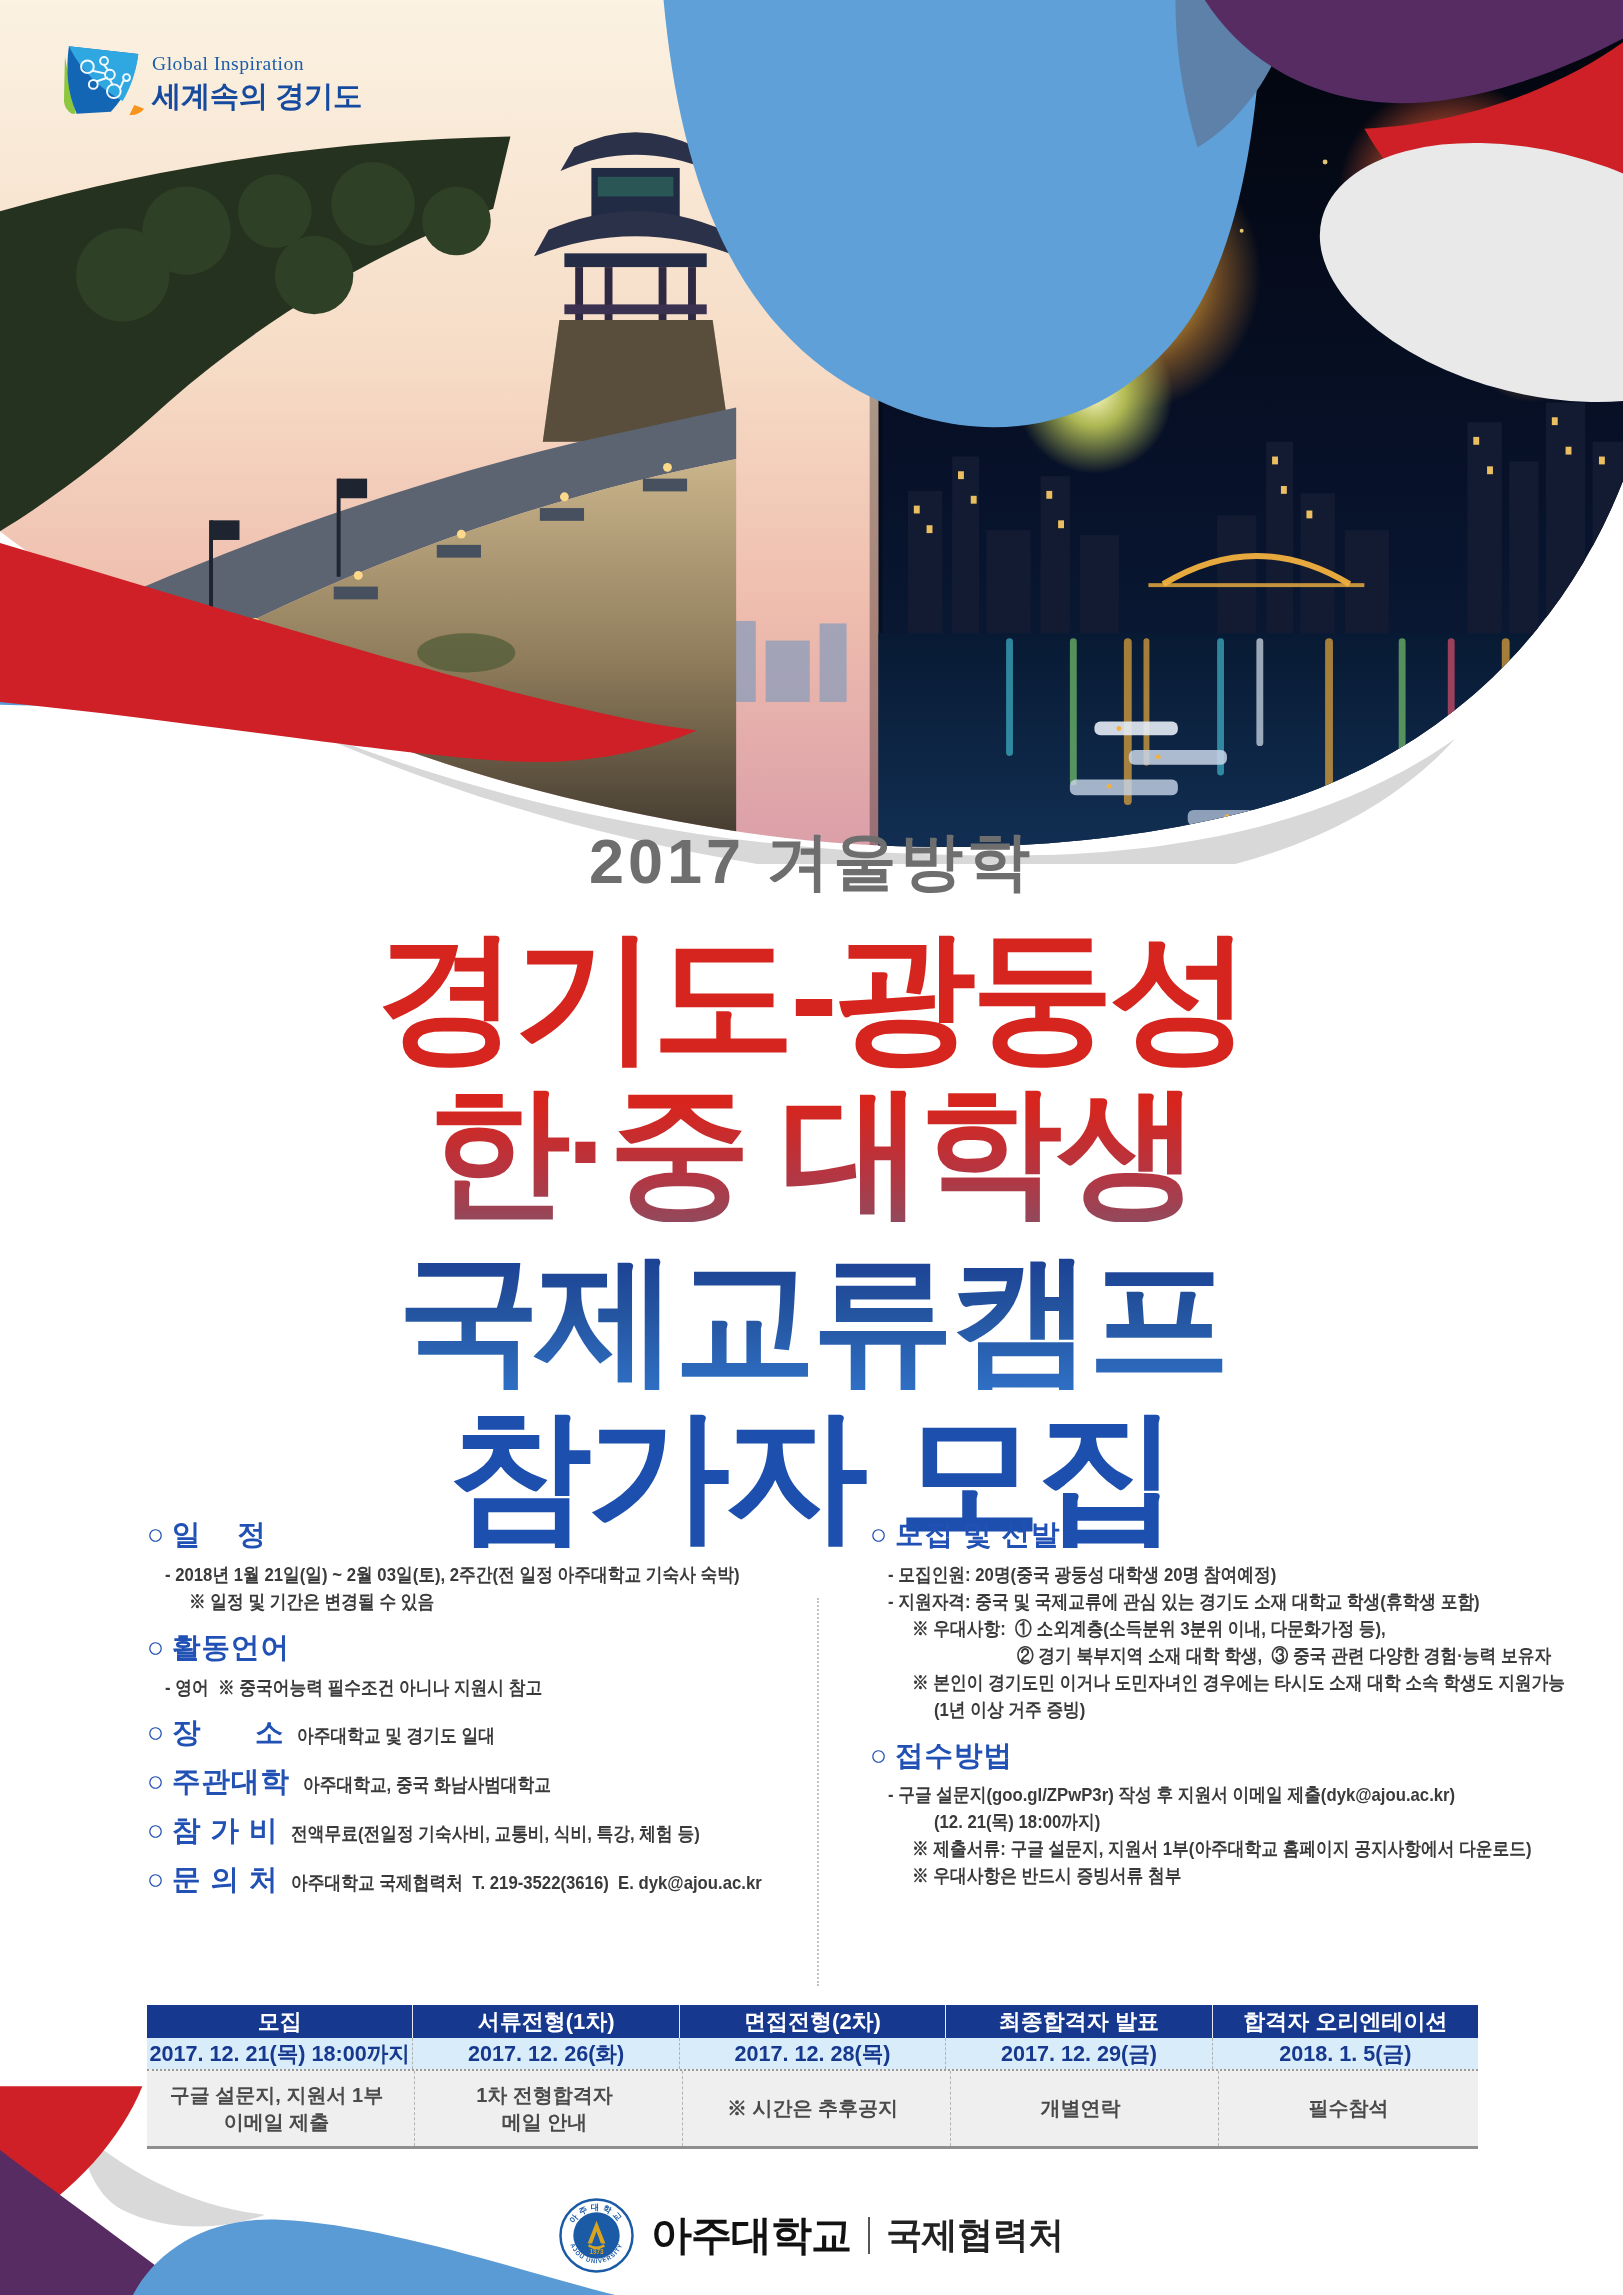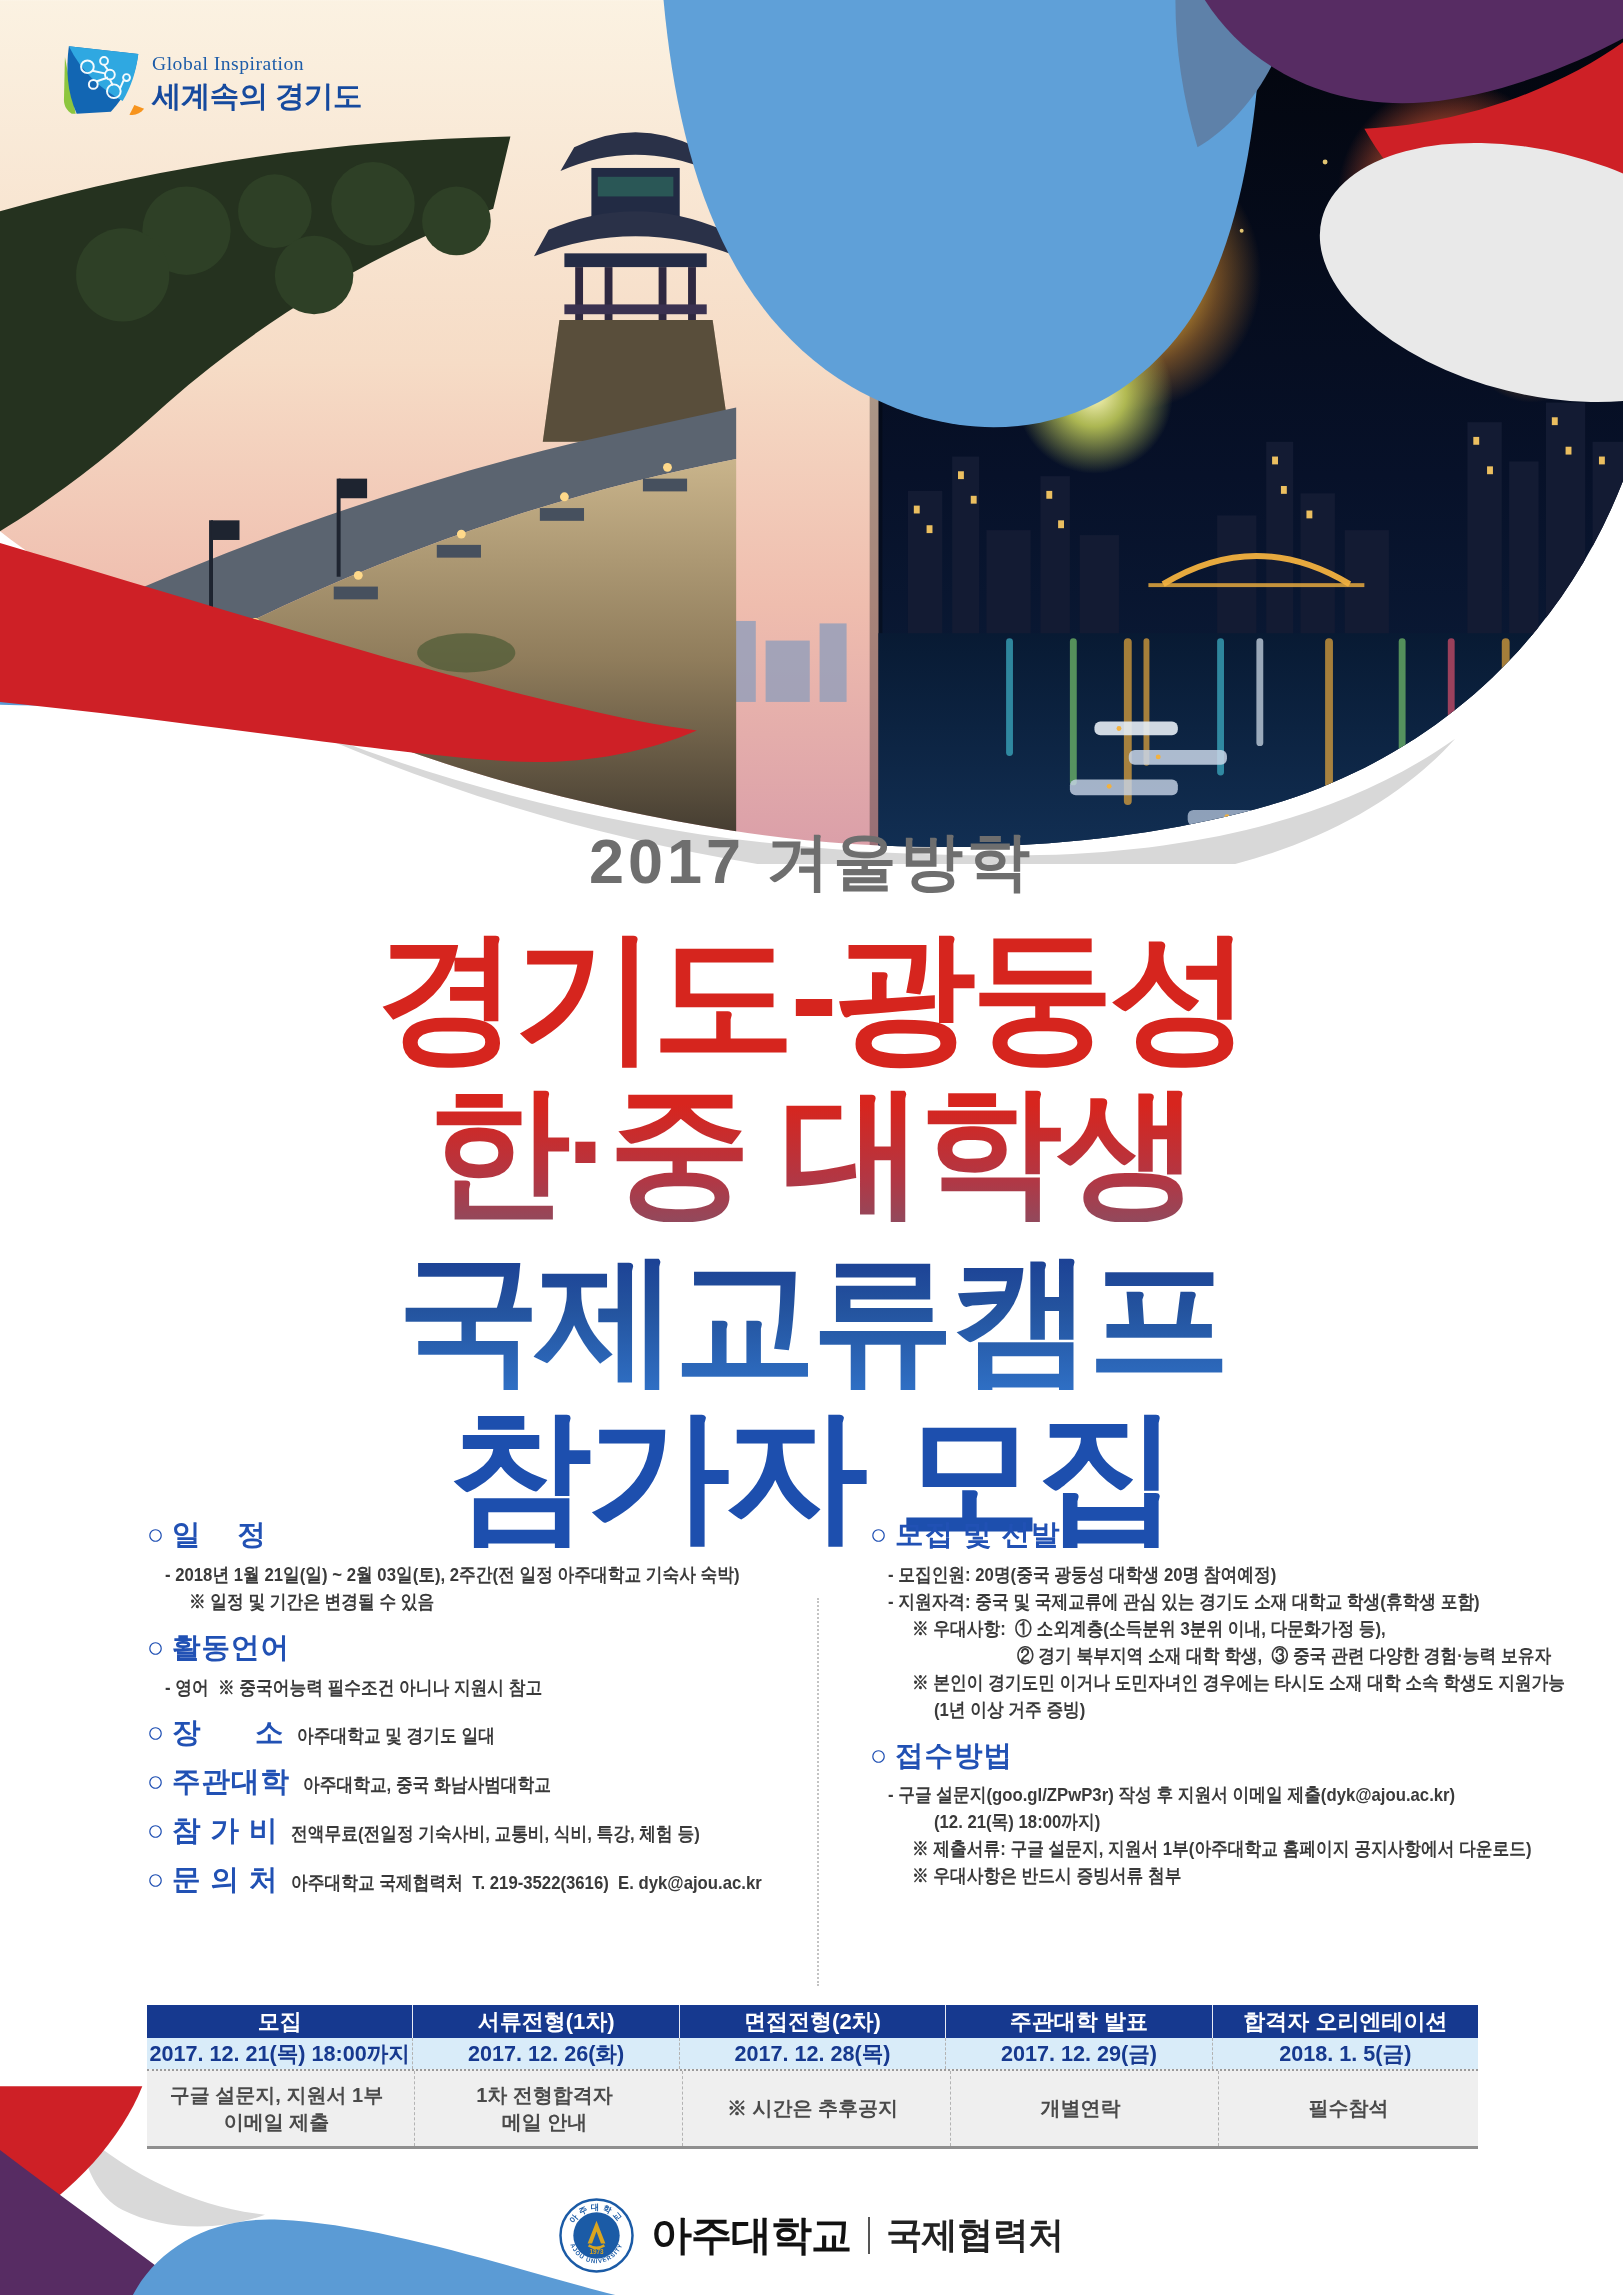--- a/index.html
+++ b/index.html
@@ -354,21 +354,21 @@
       <div class="ln ind2">※ 제출서류: 구글 설문지, 지원서 1부(아주대학교 홈페이지 공지사항에서 다운로드)</div>
       <div class="ln ind2">※ 우대사항은 반드시 증빙서류 첨부</div>
     </div>
   </div>
 
   <div class="table">
     <div class="tr thead">
       <div class="td">모집</div>
       <div class="td">서류전형(1차)</div>
       <div class="td">면접전형(2차)</div>
-      <div class="td">주관대학 발표</div>
+      <div class="td">최종합격자 발표</div>
       <div class="td">합격자 오리엔테이션</div>
     </div>
     <div class="tr trow1">
       <div class="td">2017. 12. 21(목) 18:00까지</div>
       <div class="td">2017. 12. 26(화)</div>
       <div class="td">2017. 12. 28(목)</div>
       <div class="td">2017. 12. 29(금)</div>
       <div class="td">2018. 1. 5(금)</div>
     </div>
     <div class="tr trow2">

